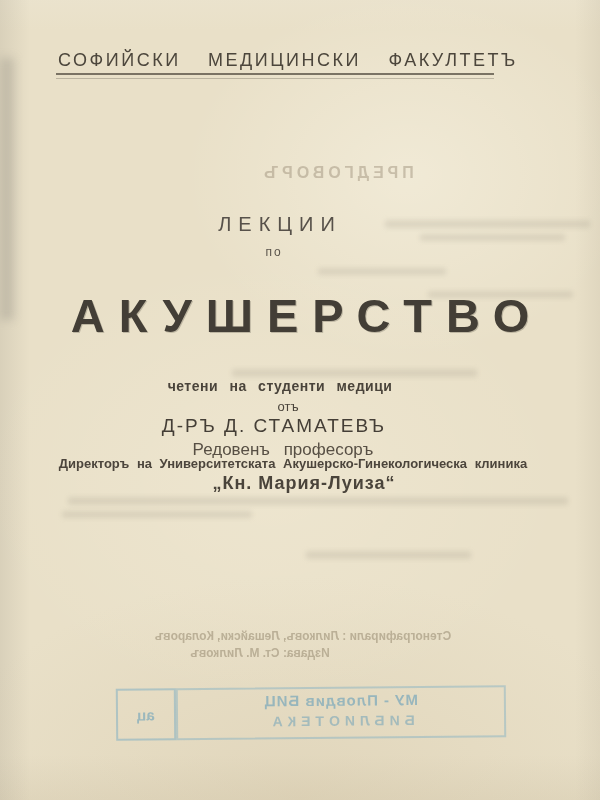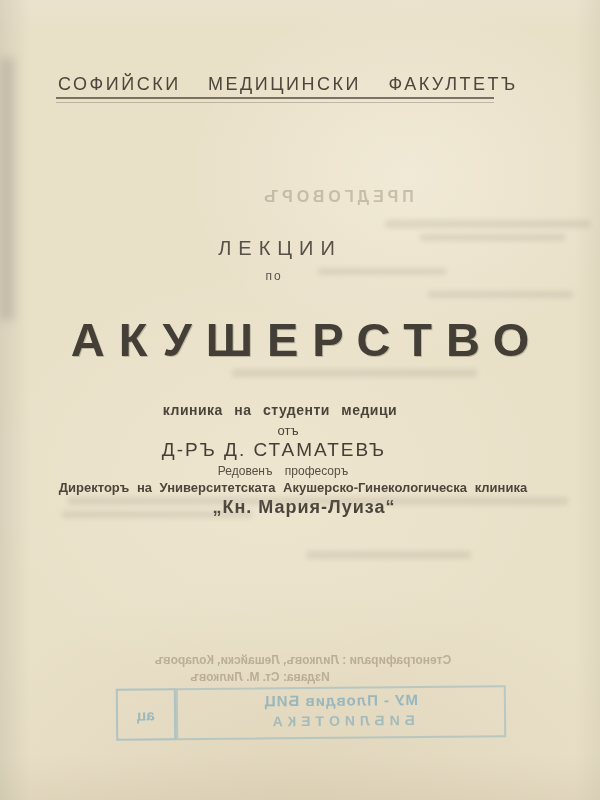--- a/index.html
+++ b/index.html
@@ -12,21 +12,21 @@
     background-color:#e9e0c8;
     background-image:
       radial-gradient(ellipse 320px 260px at 68% 22%, rgba(255,252,240,.35), transparent 70%),
       radial-gradient(ellipse 420px 320px at 45% 60%, rgba(255,250,235,.20), transparent 70%),
       radial-gradient(ellipse 500px 300px at 50% 100%, rgba(205,190,158,.30), transparent 75%),
       linear-gradient(90deg, rgba(175,168,150,.28), rgba(175,168,150,0) 30px),
       linear-gradient(270deg, rgba(190,180,158,.22), rgba(190,180,158,0) 25px),
       linear-gradient(0deg, rgba(200,188,160,.25), rgba(200,188,160,0) 45px),
       linear-gradient(180deg, rgba(236,229,209,.5), rgba(236,229,209,0) 30px);
   }
-  .abs{position:absolute;white-space:nowrap;margin-top:24px;}
+  .abs{position:absolute;white-space:nowrap;}
   .ctr{transform:translateX(-50%);}
 
   .institution{
     left:58px;top:50px;
     font-size:18px;letter-spacing:2.5px;word-spacing:20px;
     color:#4c463c;
   }
   .rule{
     left:56px;top:73px;width:438px;height:3px;
     border-top:2px solid rgba(85,78,66,.75);
@@ -36,21 +36,21 @@
   .preposition{left:274px;top:245px;font-size:12px;letter-spacing:2px;color:#5a544c;}
   .book-title{
     left:307px;top:288px;
     font-family:Liberation Sans, sans-serif;font-weight:bold;
     font-size:47px;letter-spacing:14px;color:#433e36;
     text-shadow:1px 1px 0 rgba(60,55,45,.25);
   }
   .subtitle{left:280px;top:378px;font-weight:bold;font-size:14px;letter-spacing:.5px;word-spacing:7px;color:#4a443b;}
   .byline{left:288px;top:399px;font-weight:normal;font-size:13px;color:#4a443b;}
   .author-name{left:274px;top:415px;font-weight:normal;font-size:19px;letter-spacing:2px;color:#443e36;}
-  .author-role{left:283px;top:440px;font-size:12px;word-spacing:9px;color:#574f44;}
+  .author-role{left:283px;top:440px;font-size:17px;word-spacing:9px;color:#574f44;}
   .author-position{left:293px;top:456px;font-weight:bold;font-size:13px;word-spacing:4px;color:#4c453c;}
   .clinic{left:304px;top:473px;font-weight:bold;font-size:18px;letter-spacing:1px;color:#4a443b;}
   .imprint{left:284px;top:707px;font-weight:bold;font-size:15px;letter-spacing:1px;word-spacing:5px;color:#3b372f;z-index:6;}
 
   
   .bleed{color:rgba(150,136,112,.55);filter:blur(.5px);z-index:1;}
   .bleed.ctr{transform:translateX(-50%) scaleX(-1);}
   .bleed-heading{left:337px;top:164px;font-size:16px;font-weight:bold;letter-spacing:4px;color:rgba(145,132,110,.42);filter:blur(.7px);}
   .bleed-sten{left:303px;top:629px;font-size:12px;font-weight:bold;}
   .bleed-pub{left:260px;top:646px;font-size:12px;font-weight:bold;}
@@ -93,21 +93,21 @@
   <div class="smudge" style="left:318px;top:268px;width:128px;height:7px;"></div>
   <div class="smudge" style="left:428px;top:291px;width:145px;height:7px;"></div>
   <div class="smudge" style="left:232px;top:369px;width:245px;height:8px;"></div>
   <div class="smudge" style="left:68px;top:497px;width:500px;height:8px;"></div>
   <div class="smudge" style="left:62px;top:511px;width:190px;height:7px;"></div>
   <div class="smudge" style="left:306px;top:551px;width:165px;height:8px;"></div>
 
   <span class="abs series ctr">ЛЕКЦИИ</span>
   <span class="abs preposition ctr">по</span>
   <span class="abs book-title ctr">АКУШЕРСТВО</span>
-  <span class="abs subtitle ctr">клиника на студенти медици</span>
+  <span class="abs subtitle ctr">четени на студенти медици</span>
   <span class="abs byline ctr">отъ</span>
 
   <span class="abs author-name ctr">Д-РЪ Д. СТАМАТЕВЪ</span>
   <span class="abs author-role ctr">Редовенъ професоръ</span>
   <span class="abs author-position ctr">Директоръ на Университетската Акушерско-Гинекологическа клиника</span>
   <span class="abs clinic ctr">„Кн. Мария-Луиза“</span>
 
   <span class="abs bleed-sten bleed ctr">Стенографирали : Лилковъ, Лешайски, Коларовъ</span>
   <span class="abs bleed-pub bleed ctr">Издава: Ст. М. Лилковъ</span>
 

